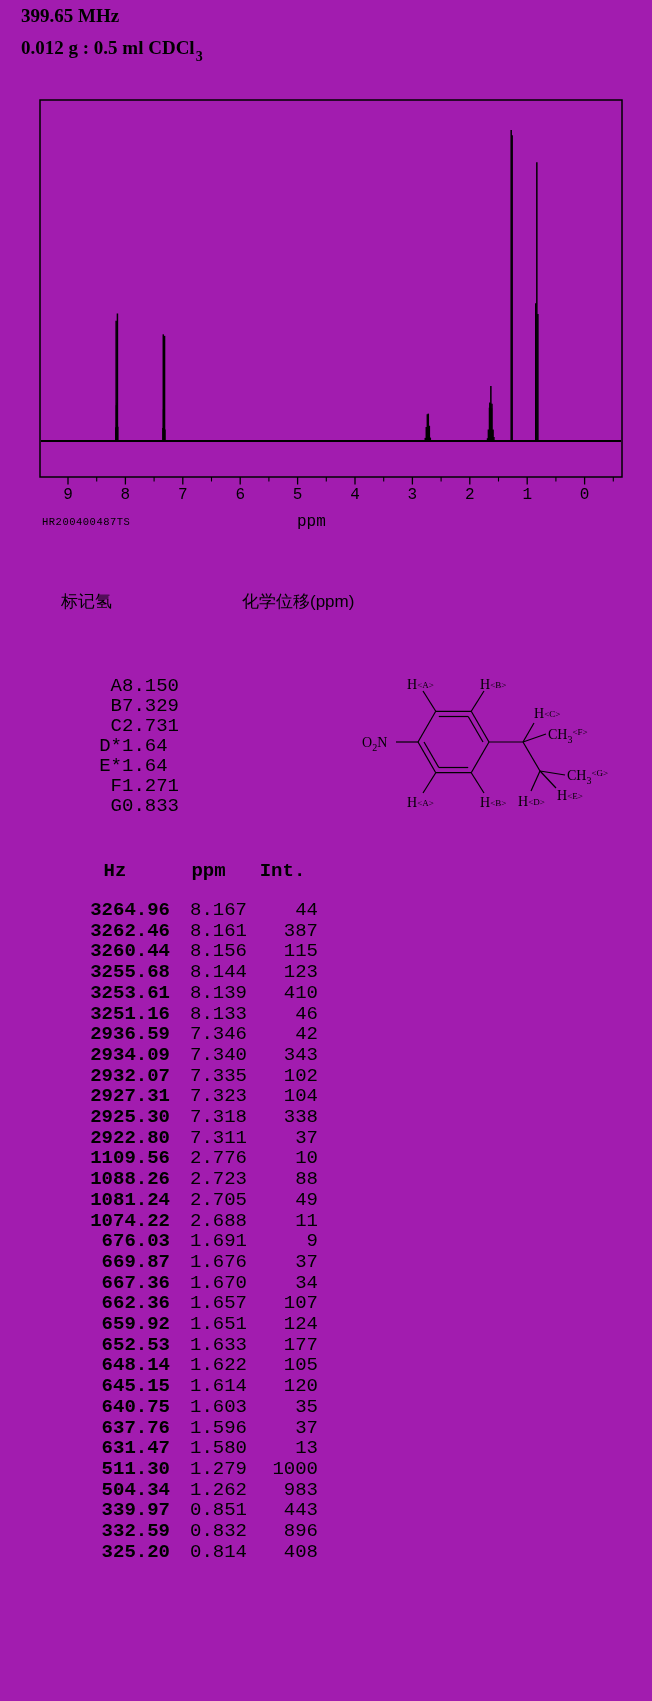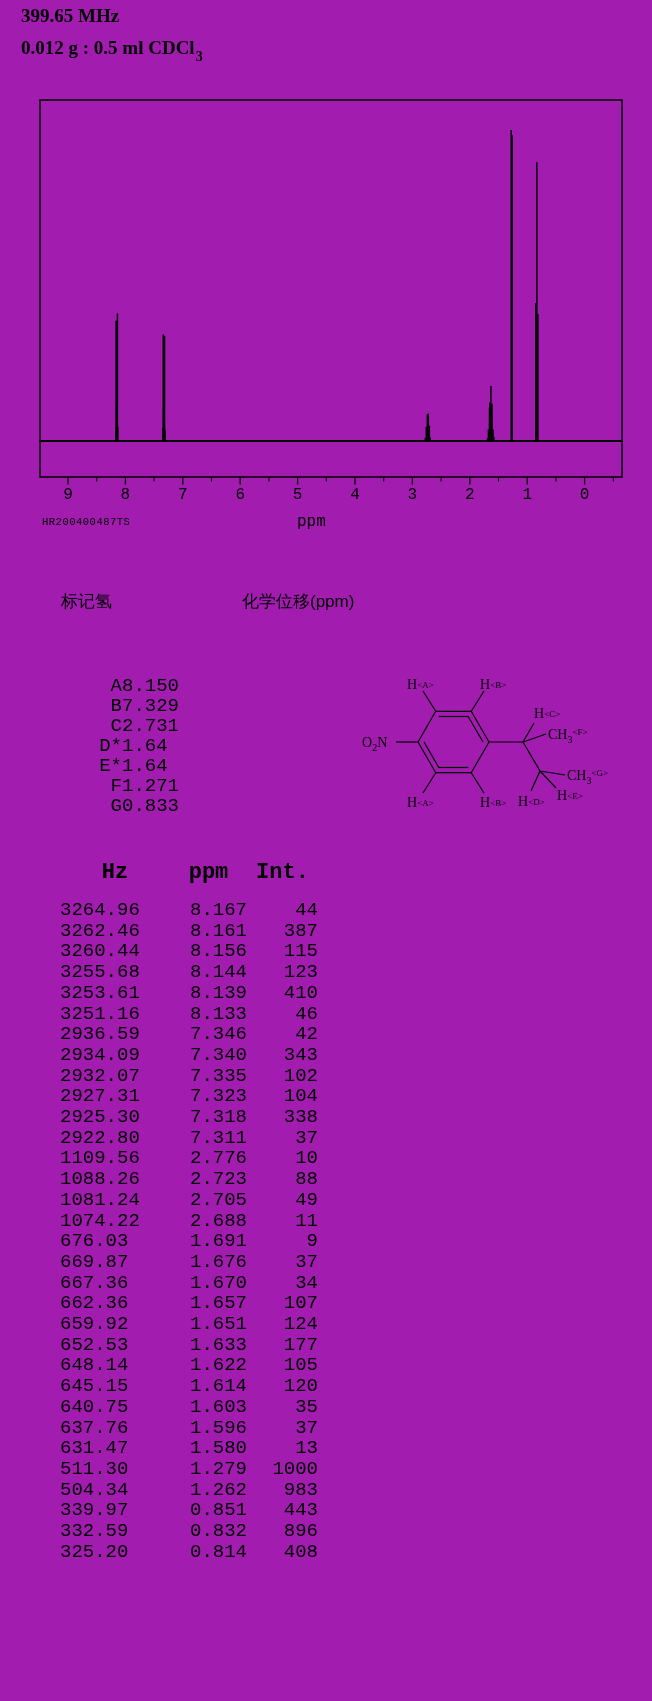--- a/index.html
+++ b/index.html
@@ -24,28 +24,28 @@
   .arow{display:flex;}
   .acol1{display:inline-block;width:62px;text-align:right;}
   .acol2{display:inline-block;width:168px;text-align:left;}
 
   svg.mol{position:absolute;left:350px;top:655px;}
   .mbond{stroke:#000;stroke-width:1.2;fill:none;}
   .mtxt{font-family:"Liberation Serif",serif;font-size:14px;fill:#000;}
   .msub{font-size:10px;}
   .mtag{font-size:9px;}
 
-  .phead{position:absolute;left:60px;top:860px;display:flex;font-family:"Liberation Mono","DejaVu Sans Mono",monospace;font-size:22px;font-weight:bold;}
+  .phead{position:absolute;left:60px;top:860px;display:flex;font-family:"Liberation Mono","DejaVu Sans Mono",monospace;font-size:19px;font-weight:bold;}
   .phc1{width:110px;text-align:center;}
   .phc2{width:77px;text-align:center;}
   .phc3{width:71px;text-align:center;}
 
   .ptable{position:absolute;left:60px;top:900px;font-family:"Liberation Mono","DejaVu Sans Mono",monospace;font-size:19px;line-height:20.7px;}
   .prow{display:flex;}
-  .pcol1{display:inline-block;width:110px;text-align:left;}
+  .pcol1{display:inline-block;width:110px;text-align:right;font-weight:bold;}
   .pcol2{display:inline-block;width:77px;text-align:right;}
   .pcol3{display:inline-block;width:71px;text-align:right;}
 </style>
 </head>
 <body>
 
 <div class="page">
 
   <div class="freq">399.65 MHz</div>
   <div class="prep"><span>0.012 g : 0.5 ml CDCl</span><span class="prep-sub">3</span></div>

